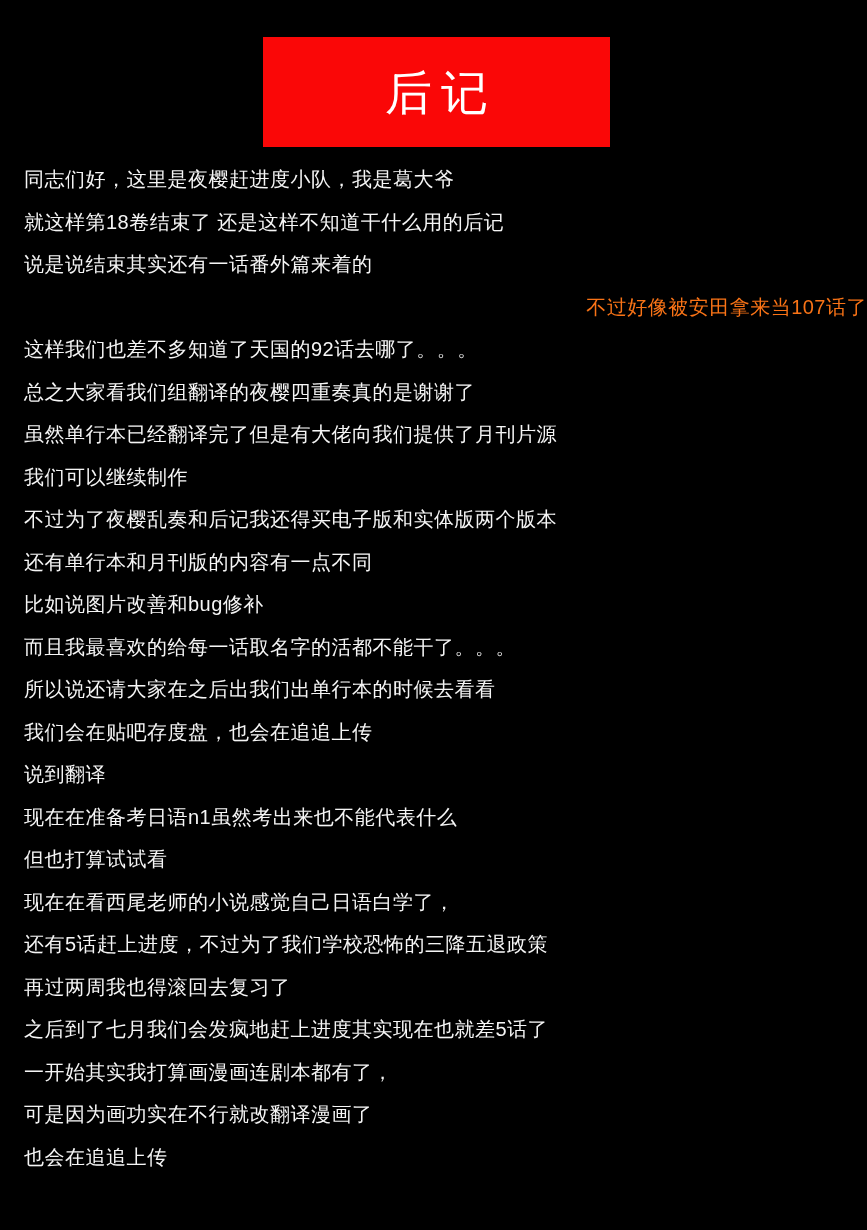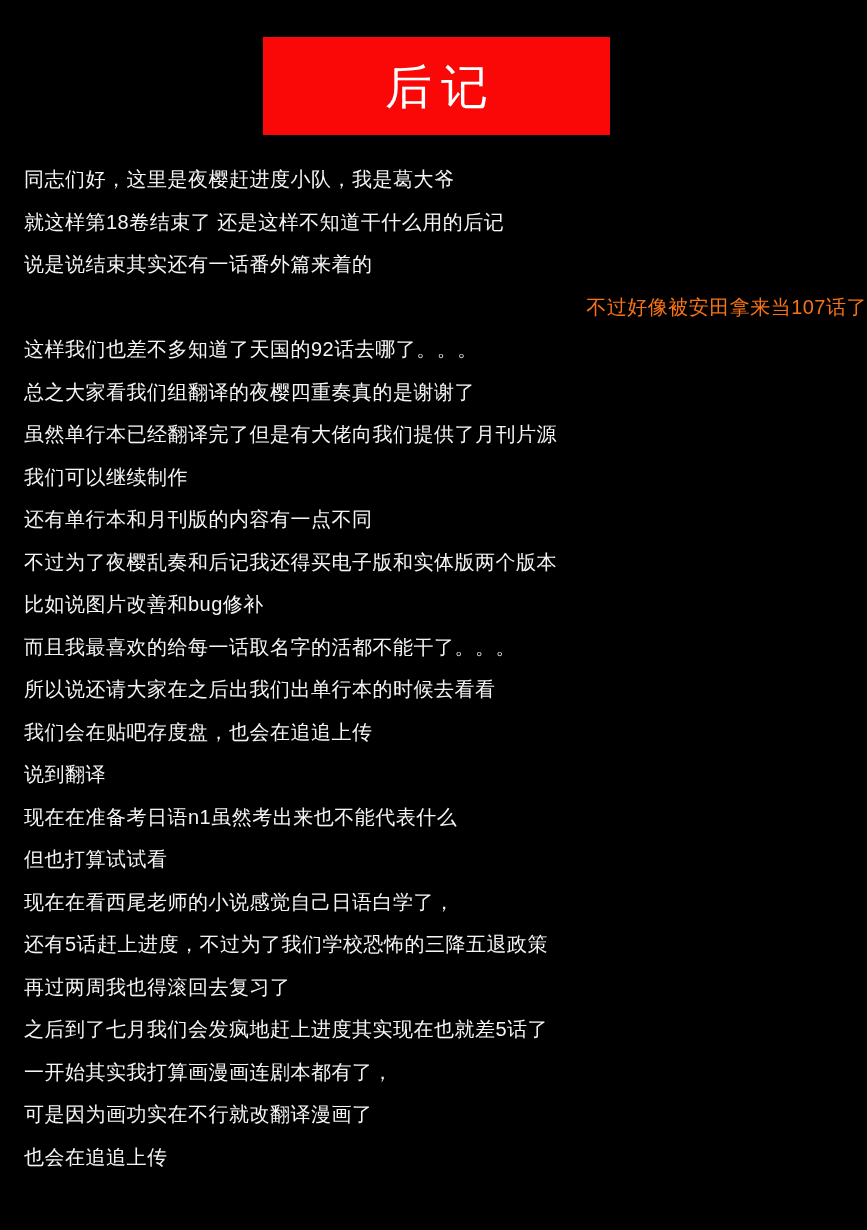--- a/index.html
+++ b/index.html
@@ -17,21 +17,21 @@
     position: relative;
     width: 867px;
     height: 1230px;
     background: #000000;
   }
   .banner {
     position: absolute;
     left: 263px;
     top: 37px;
     width: 347px;
-    height: 98px;
+    height: 110px;
     background: #fa0707;
     display: flex;
     align-items: center;
     justify-content: center;
   }
   .banner-label {
     color: #ffffff;
     font-size: 47px;
     letter-spacing: 9px;
     text-indent: 9px; 
@@ -63,22 +63,22 @@
   </div>
   <div class="lines">
       <p class="line" style="color: rgb(245, 245, 245);">同志们好，这里是夜樱赶进度小队，我是葛大爷</p>
       <p class="line" style="color: rgb(245, 245, 245);">就这样第18卷结束了 还是这样不知道干什么用的后记</p>
       <p class="line" style="color: rgb(245, 245, 245);">说是说结束其实还有一话番外篇来着的</p>
       <p class="line" style="color: #f97316; text-align: right;">不过好像被安田拿来当107话了</p>
       <p class="line" style="color: rgb(245, 245, 245);">这样我们也差不多知道了天国的92话去哪了。。。</p>
       <p class="line" style="color: rgb(245, 245, 245);">总之大家看我们组翻译的夜樱四重奏真的是谢谢了</p>
       <p class="line" style="color: rgb(245, 245, 245);">虽然单行本已经翻译完了但是有大佬向我们提供了月刊片源</p>
       <p class="line" style="color: rgb(245, 245, 245);">我们可以继续制作</p>
+      <p class="line" style="color: rgb(245, 245, 245);">不过为了夜樱乱奏和后记我还得买电子版和实体版两个版本</p>
       <p class="line" style="color: rgb(245, 245, 245);">还有单行本和月刊版的内容有一点不同</p>
-      <p class="line" style="color: rgb(245, 245, 245);">不过为了夜樱乱奏和后记我还得买电子版和实体版两个版本</p>
       <p class="line" style="color: rgb(245, 245, 245);">比如说图片改善和bug修补</p>
       <p class="line" style="color: rgb(245, 245, 245);">而且我最喜欢的给每一话取名字的活都不能干了。。。</p>
       <p class="line" style="color: rgb(245, 245, 245);">所以说还请大家在之后出我们出单行本的时候去看看</p>
       <p class="line" style="color: rgb(245, 245, 245);">我们会在贴吧存度盘，也会在追追上传</p>
       <p class="line" style="color: rgb(245, 245, 245);">说到翻译</p>
       <p class="line" style="color: rgb(245, 245, 245);">现在在准备考日语n1虽然考出来也不能代表什么</p>
       <p class="line" style="color: rgb(245, 245, 245);">但也打算试试看</p>
       <p class="line" style="color: rgb(245, 245, 245);">现在在看西尾老师的小说感觉自己日语白学了，</p>
       <p class="line" style="color: rgb(245, 245, 245);">还有5话赶上进度，不过为了我们学校恐怖的三降五退政策</p>
       <p class="line" style="color: rgb(245, 245, 245);">再过两周我也得滚回去复习了</p>

